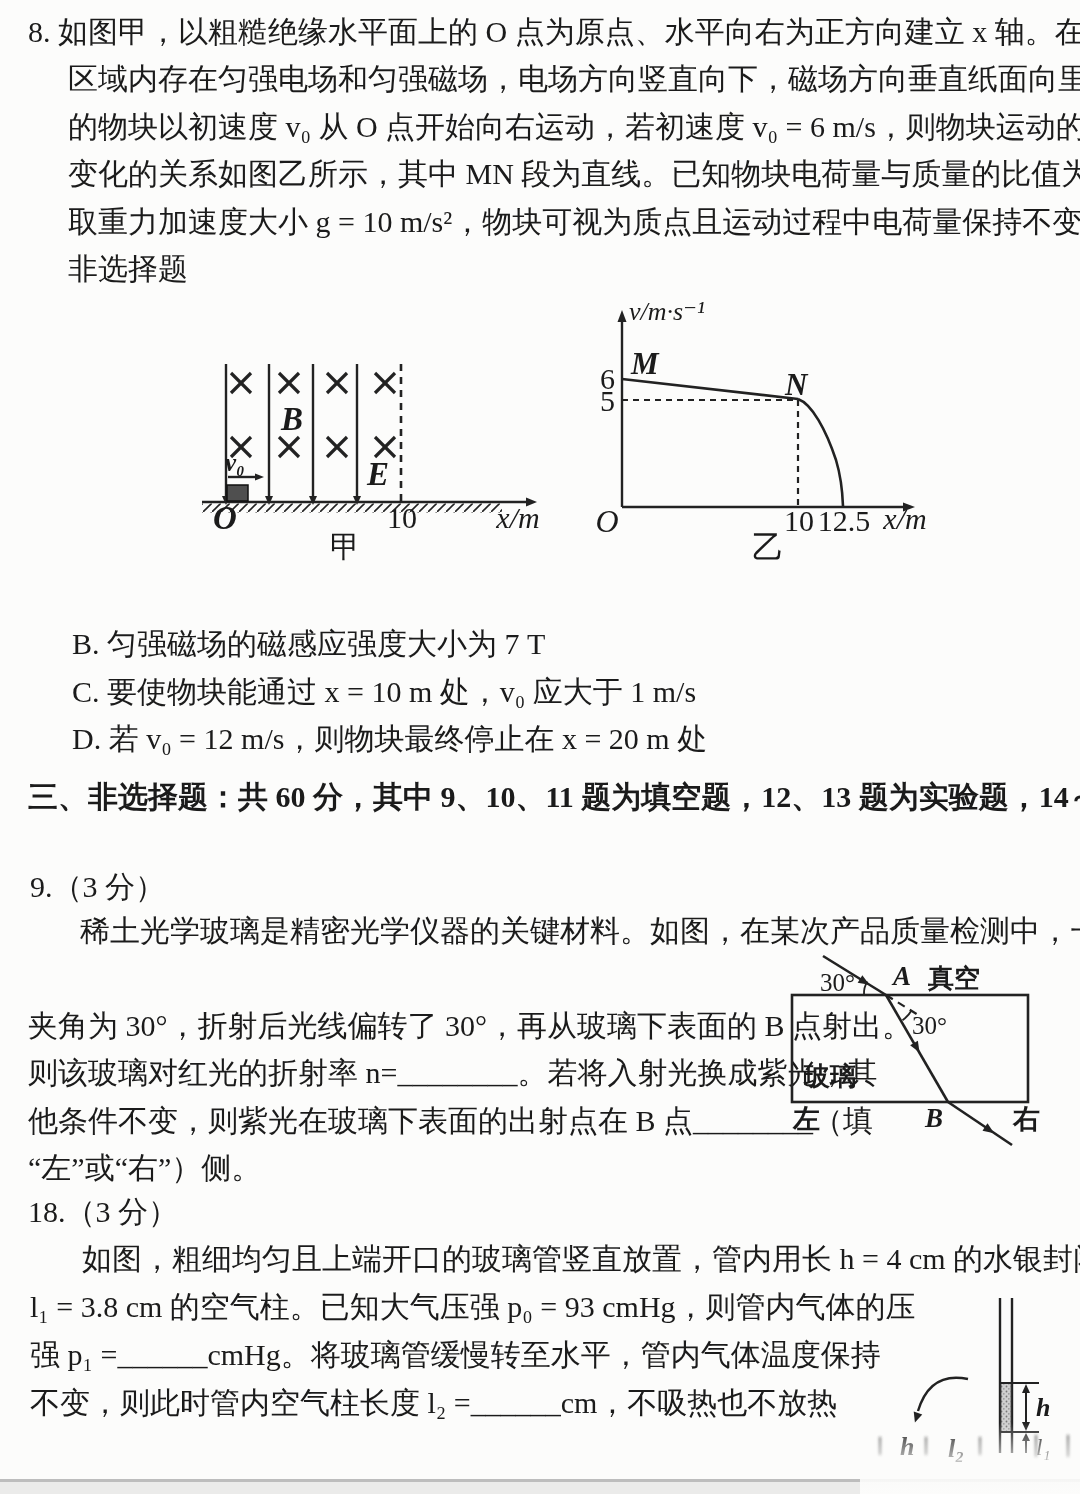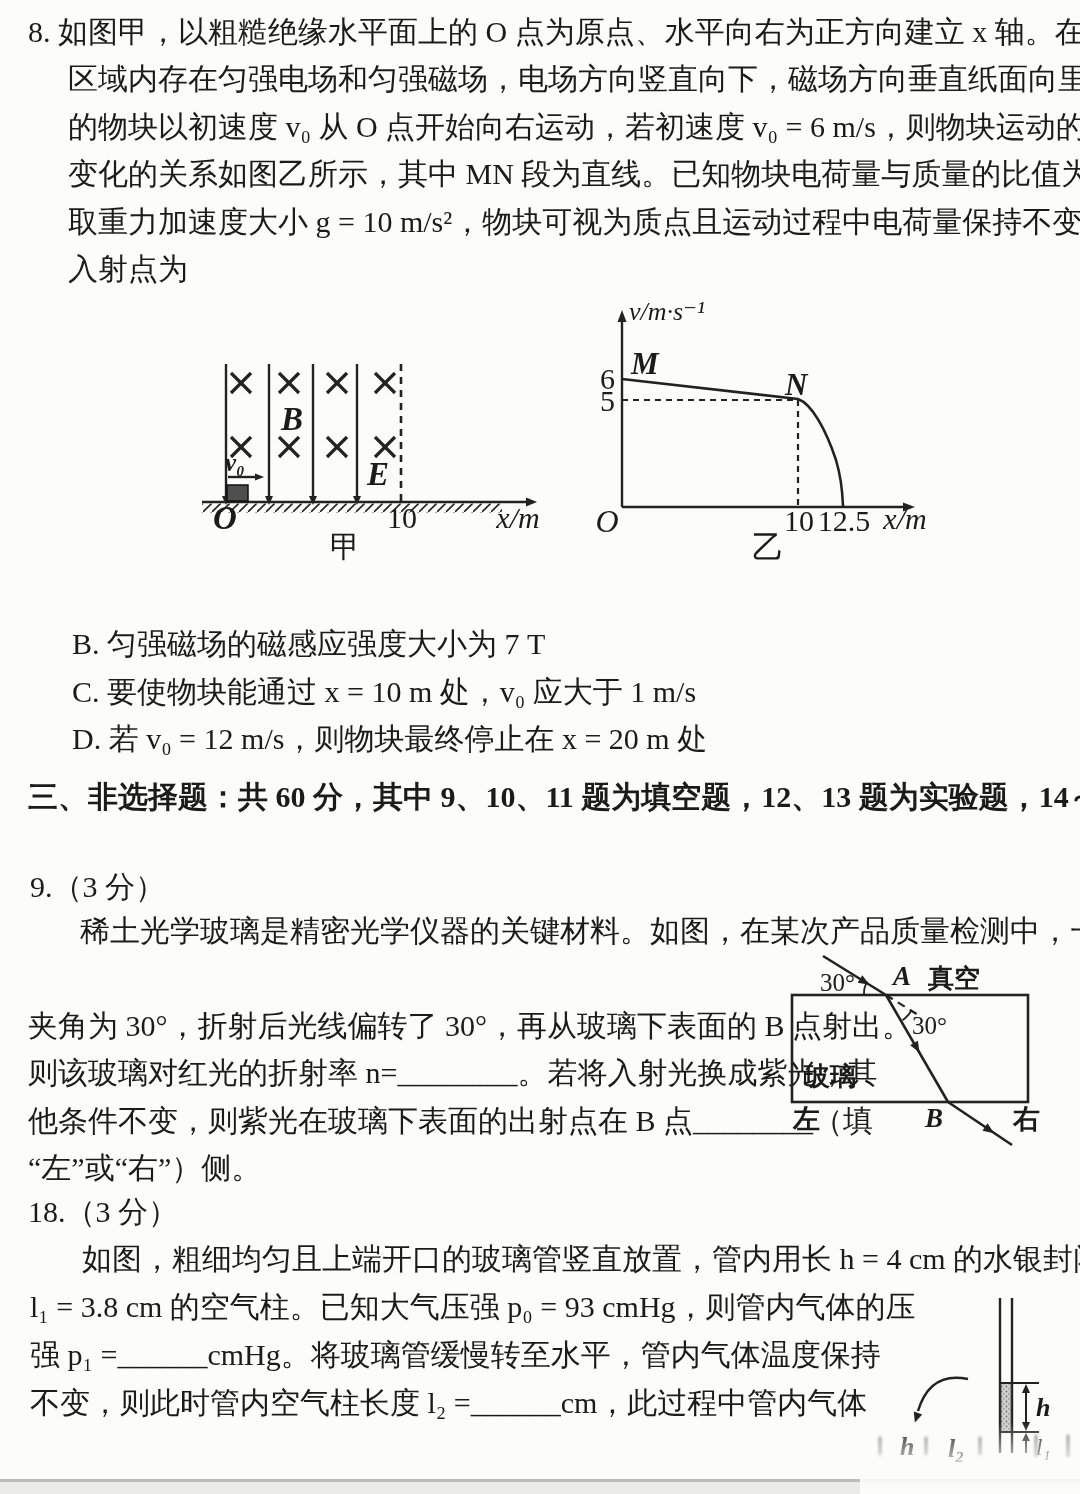--- a/index.html
+++ b/index.html
@@ -35,21 +35,21 @@
 <div class="page">
 
   <div class="bottom-line"></div>
   <div class="bottom-margin"></div>
 
   <div class="tl" style="top:13px;left:28px">8. 如图甲，以粗糙绝缘水平面上的 O 点为原点、水平向右为正方向建立 x 轴。在 x≤10m 的</div>
   <div class="tl" style="top:60px;left:68px">区域内存在匀强电场和匀强磁场，电场方向竖直向下，磁场方向垂直纸面向里。一带负电</div>
   <div class="tl" style="top:108px;left:68px">的物块以初速度 v₀ 从 O 点开始向右运动，若初速度 v₀ = 6 m/s，则物块运动的速度 v 随 x</div>
   <div class="tl" style="top:155px;left:68px">变化的关系如图乙所示，其中 MN 段为直线。已知物块电荷量与质量的比值为 0.1 C/kg，</div>
   <div class="tl" style="top:203px;left:68px">取重力加速度大小 g = 10 m/s²，物块可视为质点且运动过程中电荷量保持不变，下列说法</div>
-  <div class="tl" style="top:250px;left:68px">入射点为</div>
+  <div class="tl" style="top:250px;left:68px">非选择题</div>
 
   <svg style="left:185px;top:350px" width="370" height="215" viewBox="0 0 370 215">
     <defs>
       <g id="xmark" stroke="#222" stroke-width="3.2">
         <line x1="-10" y1="-10" x2="10" y2="10"></line>
         <line x1="-10" y1="10" x2="10" y2="-10"></line>
       </g>
       <pattern id="hatch" width="9" height="9" patternUnits="userSpaceOnUse">
         <line x1="0" y1="9" x2="9" y2="0" stroke="#222" stroke-width="1.6"></line>
       </pattern>
@@ -176,21 +176,21 @@
     <text x="24" y="140" font-size="26" font-weight="600">玻璃</text>
     <text x="13" y="183" font-size="27" font-weight="600">左</text>
     <text class="it" x="145" y="182" font-size="27" font-weight="600">B</text>
     <text x="233" y="183" font-size="27" font-weight="600">右</text>
   </svg>
 
   <div class="tl" style="top:1193px;left:28px">18.（3 分）</div>
   <div class="tl" style="top:1240px;left:82px">如图，粗细均匀且上端开口的玻璃管竖直放置，管内用长 h = 4 cm 的水银封闭着一段长</div>
   <div class="tl" style="top:1288px;left:30px">l₁ = 3.8 cm 的空气柱。已知大气压强 p₀ = 93 cmHg，则管内气体的压</div>
   <div class="tl" style="top:1336px;left:30px">强 p₁ =______cmHg。将玻璃管缓慢转至水平，管内气体温度保持</div>
-  <div class="tl" style="top:1384px;left:30px">不变，则此时管内空气柱长度 l₂ =______cm，此过程中管内气体</div>
+  <div class="tl" style="top:1384px;left:30px">不变，则此时管内空气柱长度 l₂ =______cm，不吸热也不放热</div>
 
   <svg style="left:860px;top:1285px" width="220" height="209" viewBox="0 0 220 209">
     <defs>
       <pattern id="stip" width="5" height="5" patternUnits="userSpaceOnUse">
         <rect width="5" height="5" fill="#cfcfcf"></rect>
         <circle cx="1.5" cy="1.5" r="0.9" fill="#777"></circle>
         <circle cx="3.8" cy="3.8" r="0.9" fill="#999"></circle>
       </pattern>
       <linearGradient id="fadeW" x1="0" y1="0" x2="0" y2="1">
         <stop offset="0" stop-color="#fcfcfb" stop-opacity="0"></stop>

